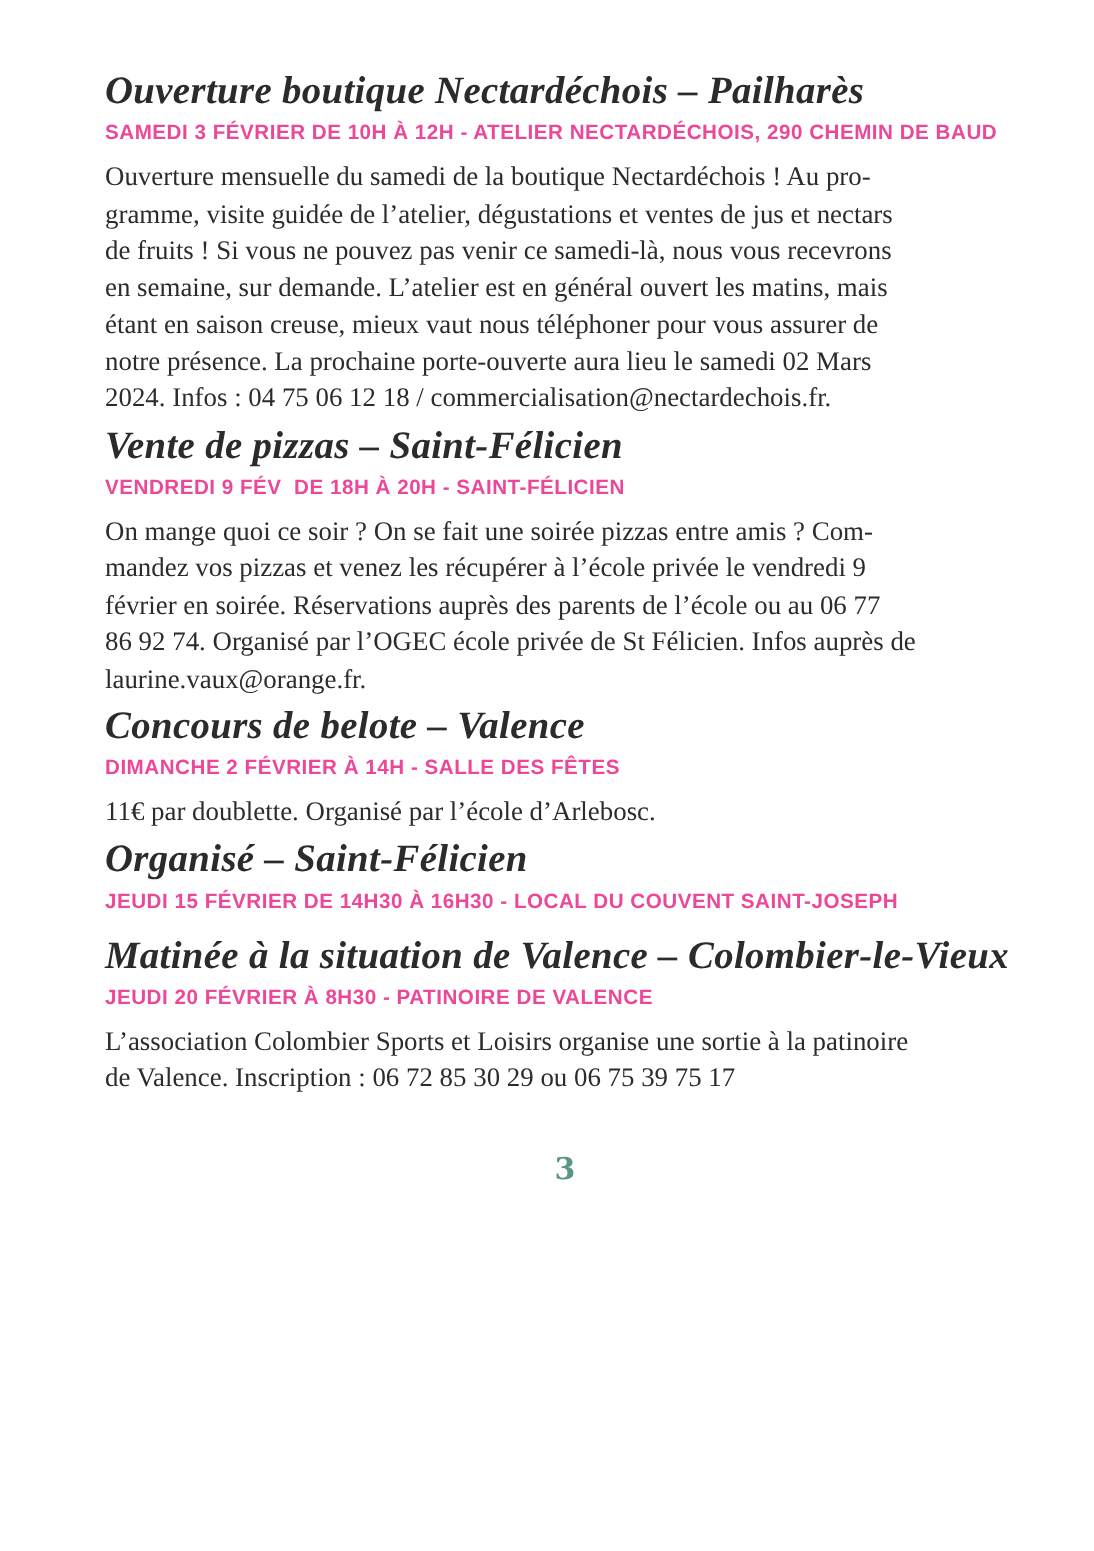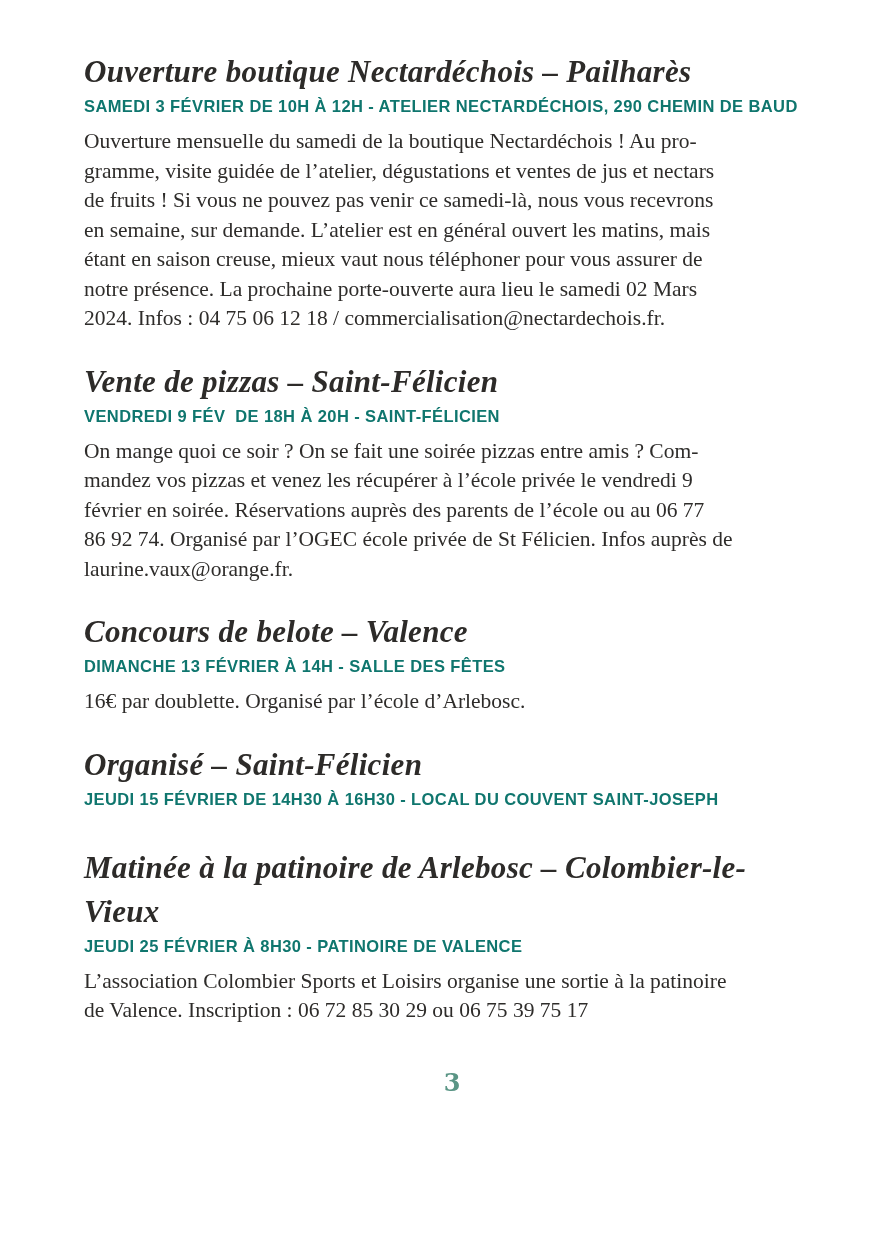--- a/index.html
+++ b/index.html
@@ -17,41 +17,41 @@
   .page {
     box-sizing: border-box;
     width: 875px;
     height: 1241px;
     padding: 50px 55px 0 84px;
     background: #ffffff;
     display: flex;
     flex-direction: column;
   }
   .event { margin: 0 0 0 0; }
-  .event + .event { margin-top: 26px; }
+  .event + .event { }
 
   .event-heading {
     margin: 0;
     font-family: "Liberation Serif", serif;
     font-style: italic;
     font-weight: 700;
     font-size: 31px;
     line-height: 44px;
     letter-spacing: 0.3px;
     color: #2d2b29;
     white-space: pre-wrap;
   }
   .event-subtitle {
     margin: 1px 0 10px 0;
     font-family: "Liberation Sans", sans-serif;
     font-weight: 600;
     font-size: 16.5px;
     line-height: 22px;
     letter-spacing: 0.4px;
-    color: #0f766e;
+    color: #ec4899;
     white-space: pre-wrap;
   }
   .event-body {
     margin: 0;
     font-family: Liberation Serif, serif;
     font-size: 21.5px;
     line-height: 29.5px;
     color: #2e2c2a;
     white-space: pre-wrap;
   }
@@ -89,32 +89,32 @@
     <div class="event-subtitle">VENDREDI 9 FÉV  DE 18H À 20H - SAINT-FÉLICIEN</div>
     <p class="event-body">On mange quoi ce soir ? On se fait une soirée pizzas entre amis ? Com-
 mandez vos pizzas et venez les récupérer à l’école privée le vendredi 9
 février en soirée. Réservations auprès des parents de l’école ou au 06 77
 86 92 74. Organisé par l’OGEC école privée de St Félicien. Infos auprès de
 laurine.vaux@orange.fr.</p>
   </section>
 
   <section class="event">
     <h2 class="event-heading">Concours de belote – Valence</h2>
-    <div class="event-subtitle">DIMANCHE 13 FÉVRIER À 14H - SALLE DES FÊTES</div>
-    <p class="event-body">16€ par doublette. Organisé par l’école d’Arlebosc.</p>
+    <div class="event-subtitle">DIMANCHE 2 FÉVRIER À 14H - SALLE DES FÊTES</div>
+    <p class="event-body">11€ par doublette. Organisé par l’école d’Arlebosc.</p>
   </section>
 
   <section class="event">
     <h2 class="event-heading">Organisé – Saint-Félicien</h2>
     <div class="event-subtitle">JEUDI 15 FÉVRIER DE 14H30 À 16H30 - LOCAL DU COUVENT SAINT-JOSEPH</div>
   </section>
 
   <section class="event">
-    <h2 class="event-heading">Matinée à la patinoire de Arlebosc – Colombier-le-Vieux</h2>
-    <div class="event-subtitle">JEUDI 25 FÉVRIER À 8H30 - PATINOIRE DE VALENCE</div>
+    <h2 class="event-heading">Matinée à la situation de Valence – Colombier-le-Vieux</h2>
+    <div class="event-subtitle">JEUDI 20 FÉVRIER À 8H30 - PATINOIRE DE VALENCE</div>
     <p class="event-body">L’association Colombier Sports et Loisirs organise une sortie à la patinoire
 de Valence. Inscription : 06 72 85 30 29 ou 06 75 39 75 17</p>
   </section>
 
   <footer class="page-footer">
     <span class="page-number">3</span>
   </footer>
 
 </main>
 

